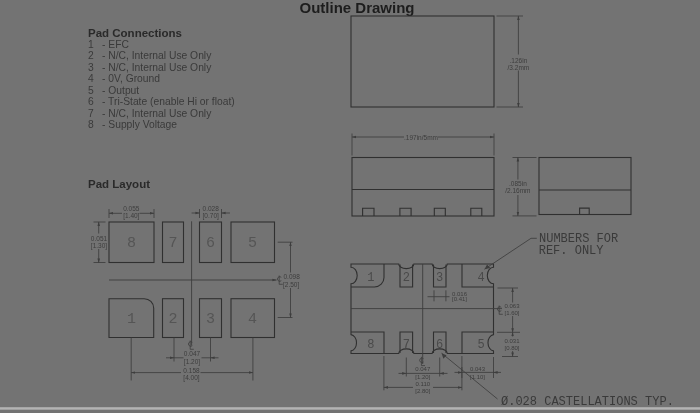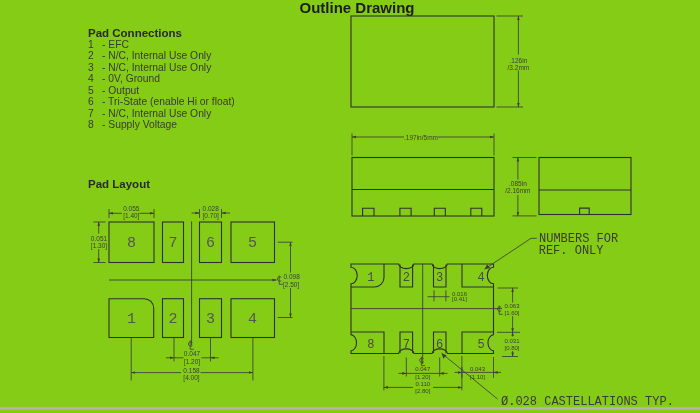--- a/index.html
+++ b/index.html
@@ -1,16 +1,16 @@
 <!DOCTYPE html>
 <html><head>
 <meta charset="utf-8">
 <style>
   html,body{margin:0;padding:0;background:#ffffff;}
-  #page{position:relative;width:700px;height:413px;background:#84cc16;overflow:hidden;}
+  #page{position:relative;width:700px;height:413px;background:#737373;overflow:hidden;}
   svg{display:block;}
   text{fill:#3d3d3d;}
   .h1{font:bold 15px "Liberation Sans", sans-serif;fill:#1d1d1d;}
   .h2{font:bold 11.5px "Liberation Sans", sans-serif;fill:#2a2a2a;}
   .li{font:10.3px "Liberation Sans", sans-serif;fill:#3a3a3a;}
   .dim{font:6.5px "Liberation Sans", sans-serif;fill:#3d3d3d;}
   .dimS{font:6px "Liberation Sans", sans-serif;fill:#3d3d3d;}
   .padnum{font:15px "Liberation Mono", monospace;fill:#555;}
   .padnumS{font:12px "Liberation Mono", monospace;fill:#4a4a4a;}
   .note{font:12px "Liberation Mono", monospace;fill:#3a3a3a;letter-spacing:0px;}

